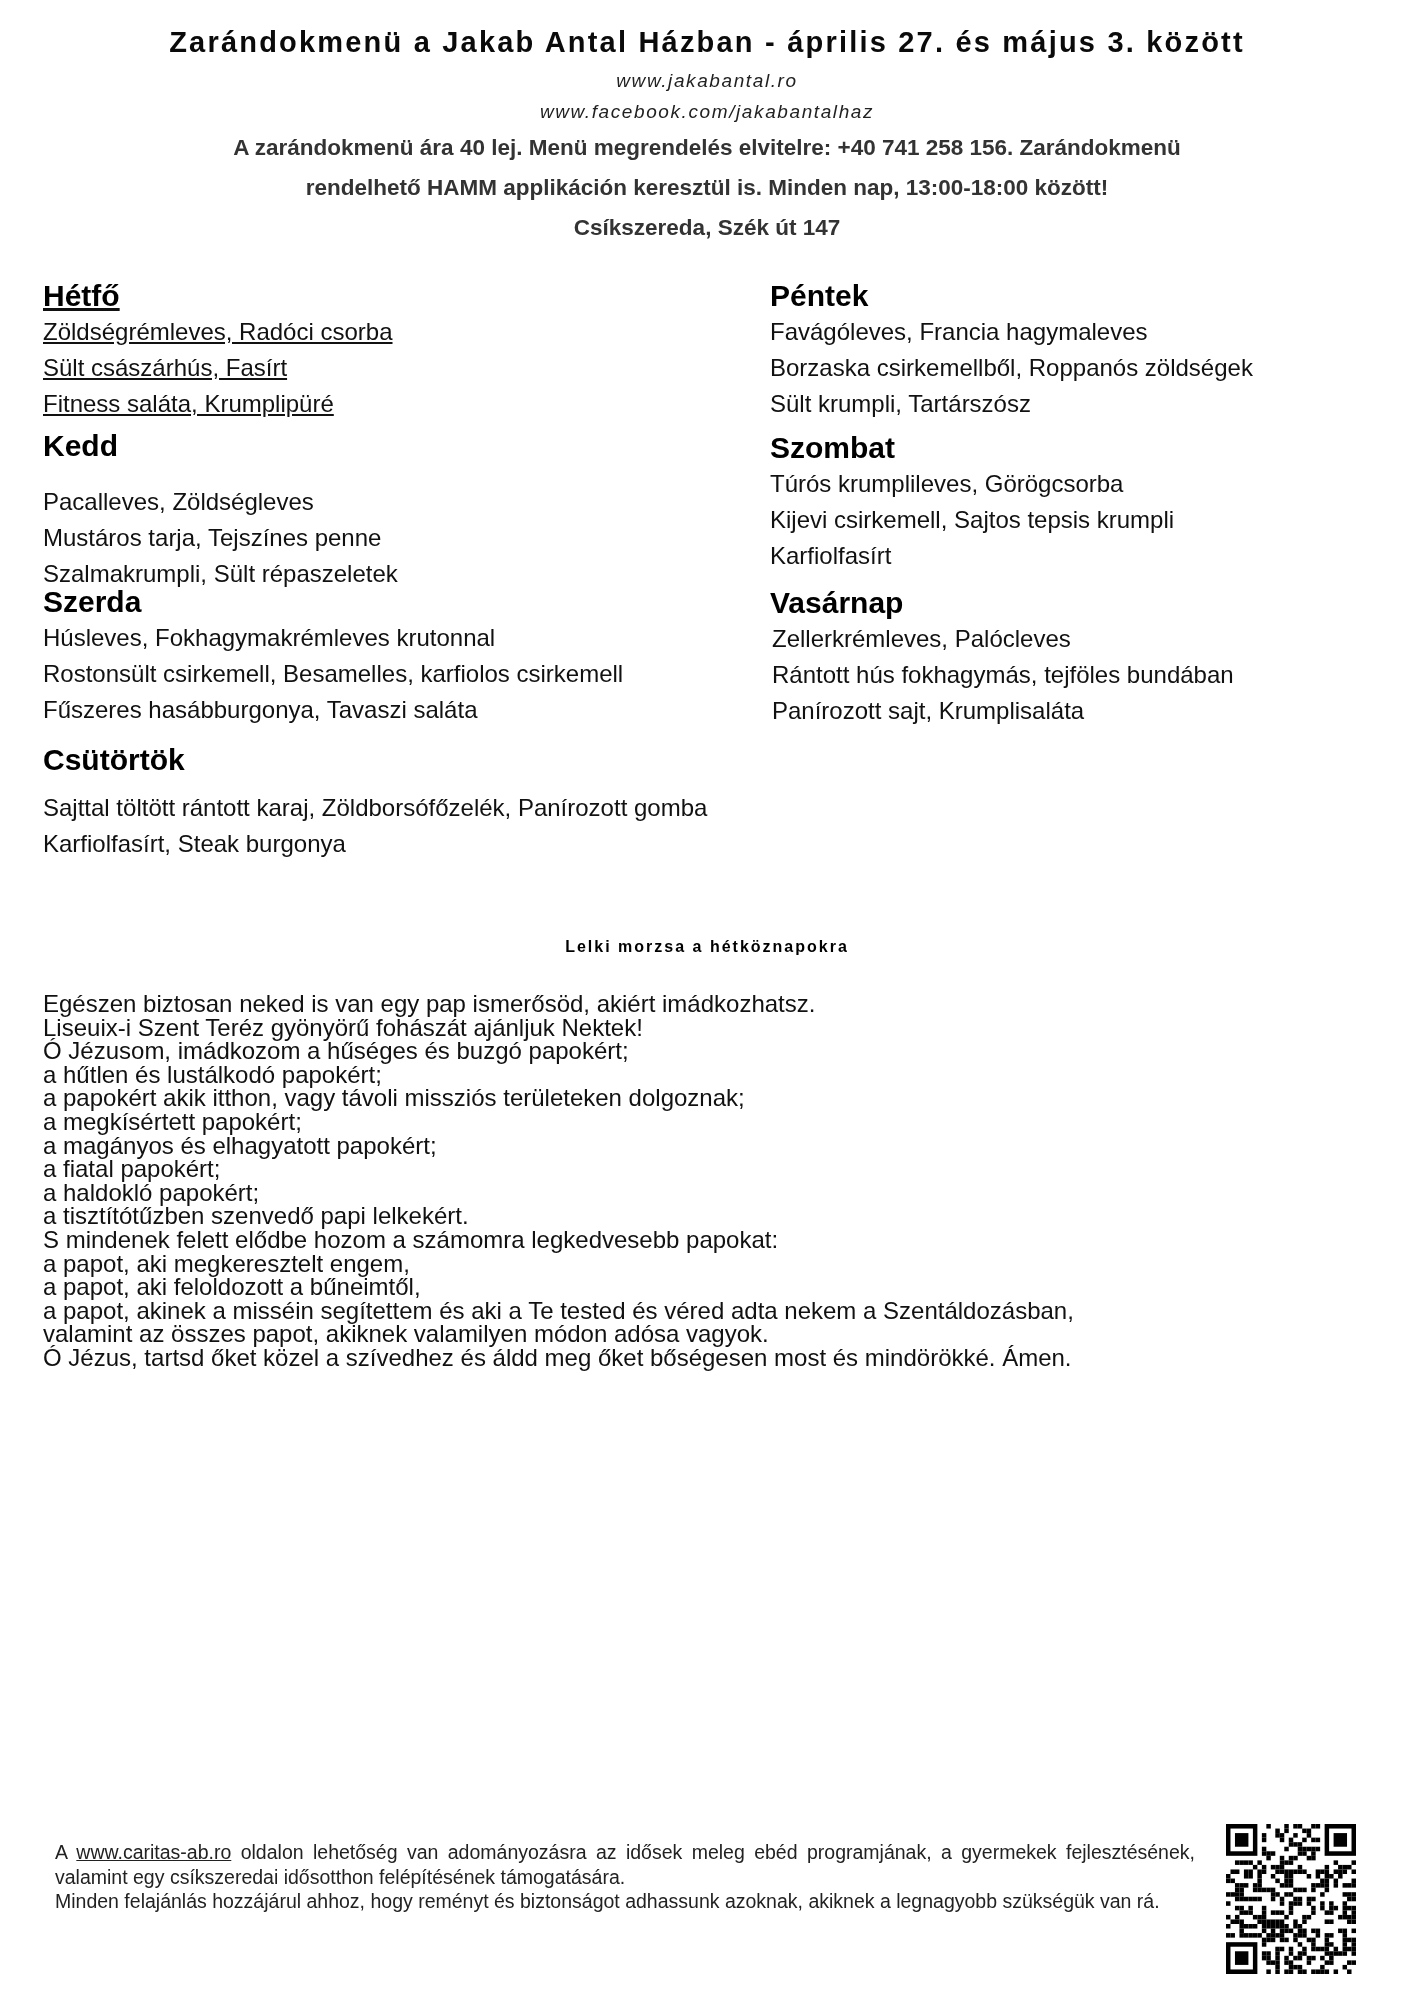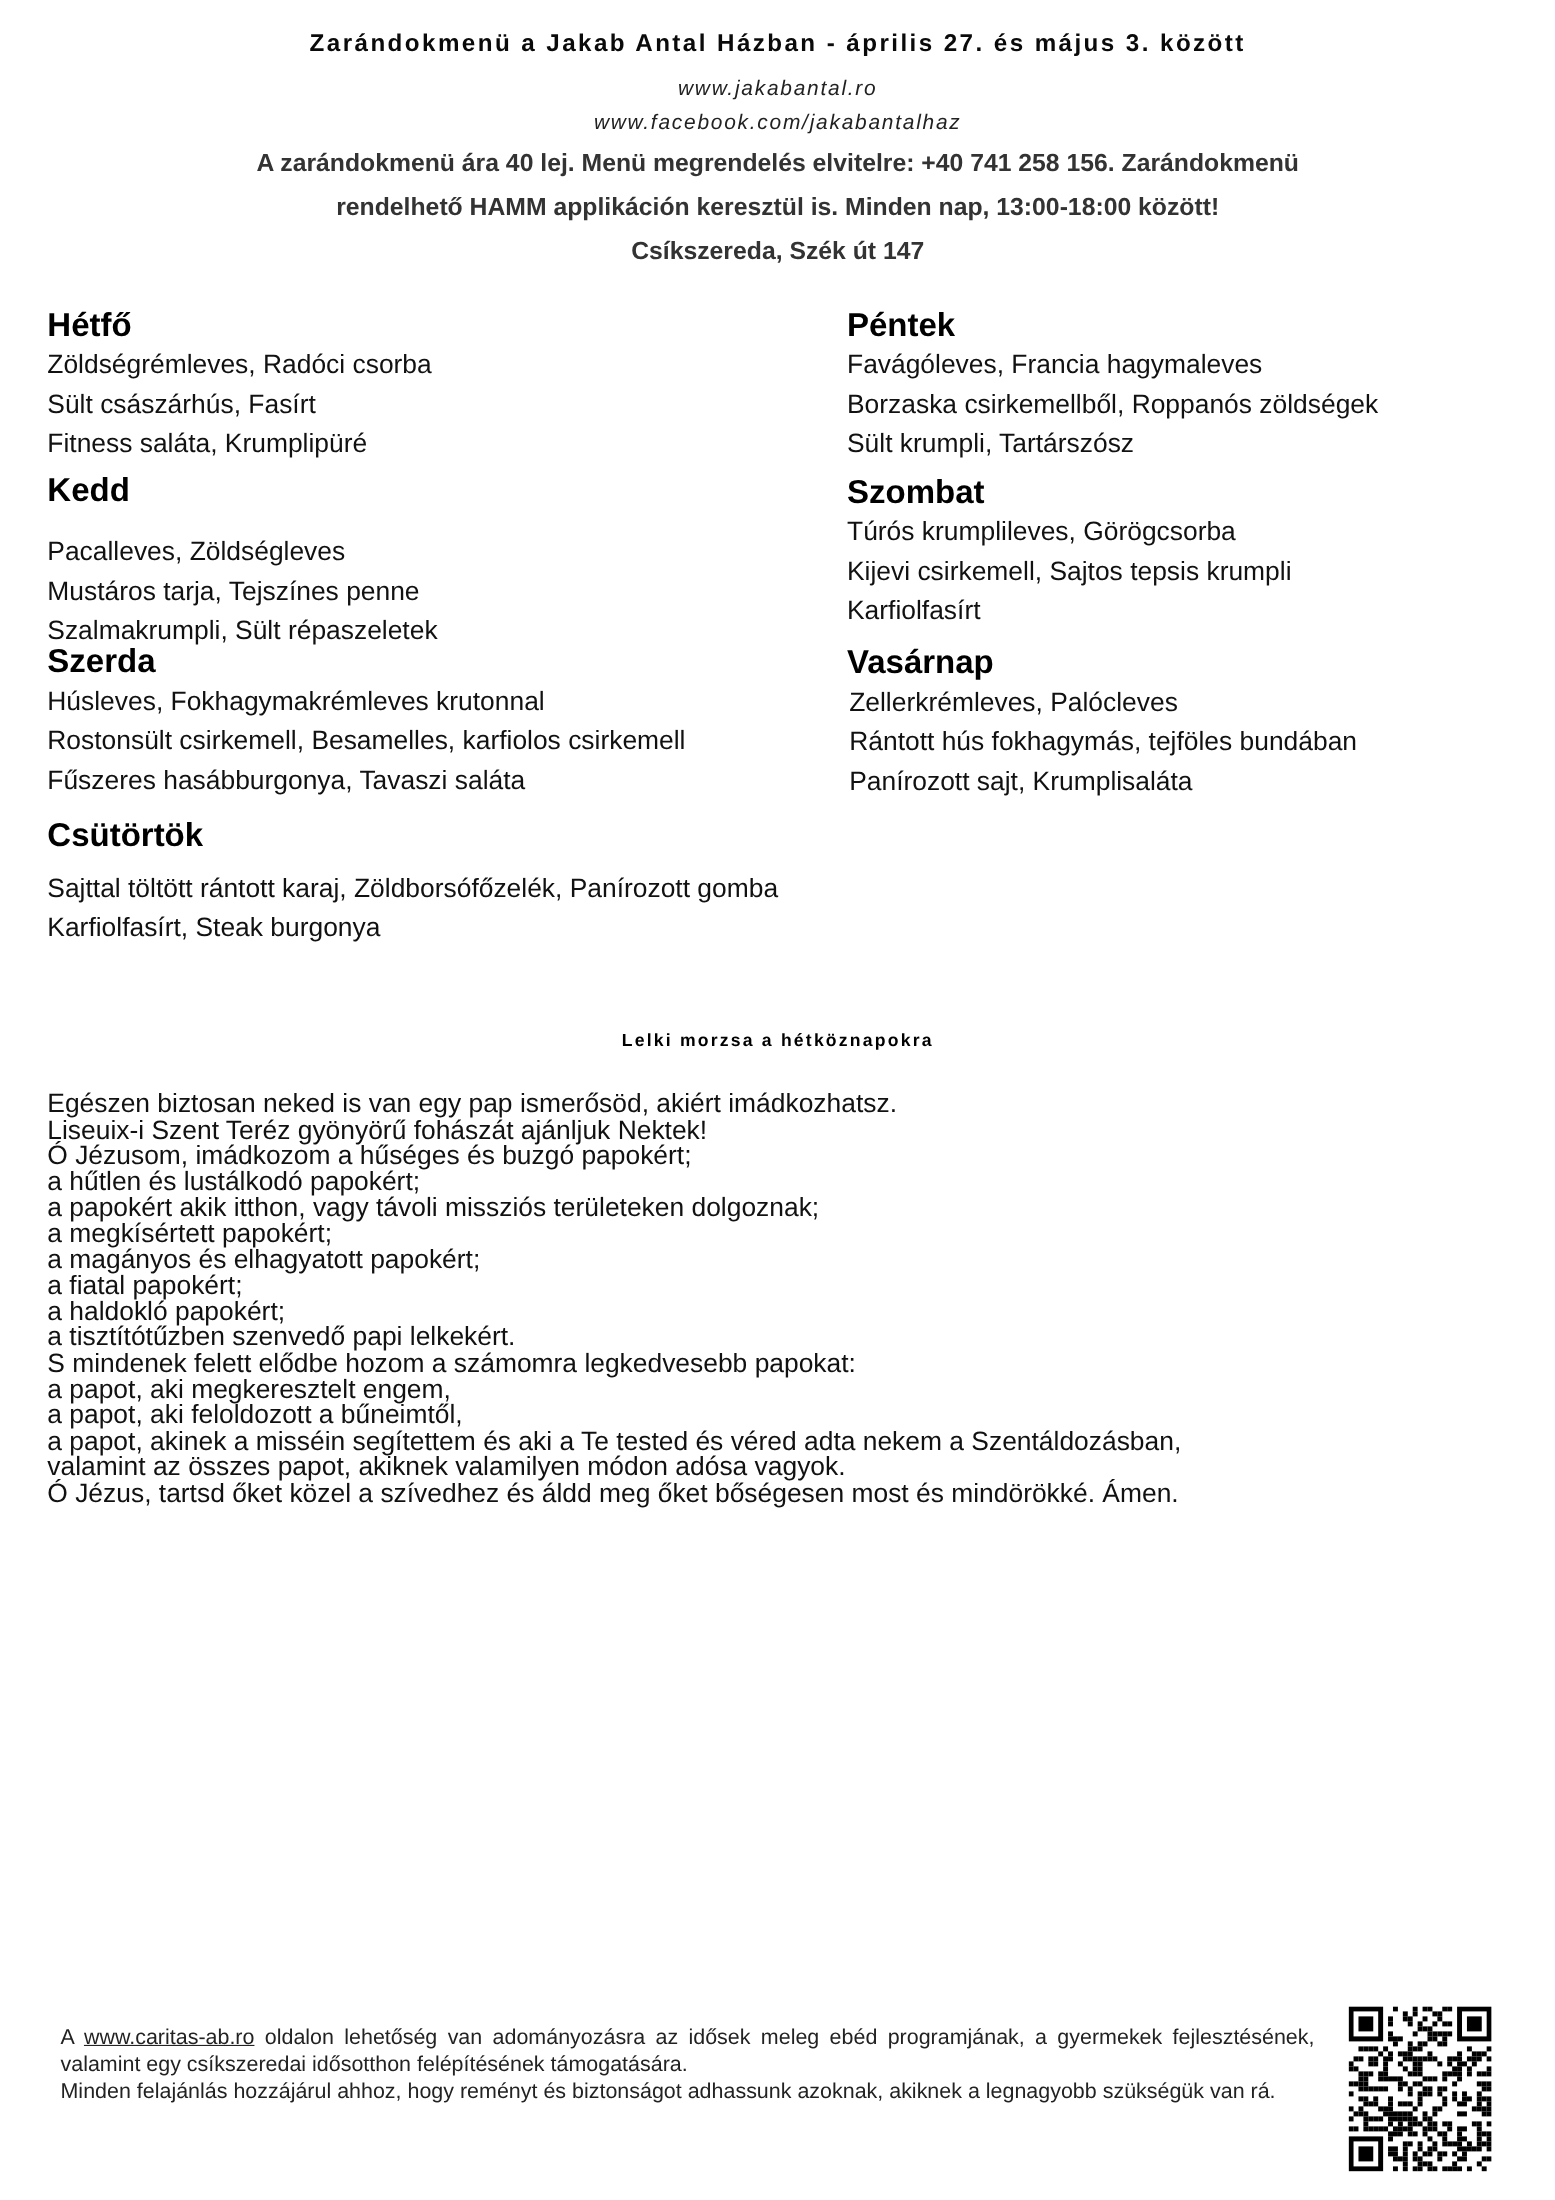--- a/index.html
+++ b/index.html
@@ -1,19 +1,19 @@
 <!DOCTYPE html>
 <html><head>
 <meta charset="utf-8">
 <style>
   html, body { margin: 0; padding: 0; background: #ffffff; }
   body { width: 1414px; height: 2000px; position: relative; overflow: hidden;
          font-family: "Liberation Sans", sans-serif; color: #111; }
   .abs { position: absolute; }
-  .title { top: 26px; left: 0; width: 1414px; text-align: center; font-size: 22px; font-weight: bold;
+  .title { top: 26px; left: 0; width: 1414px; text-align: center; font-size: 29px; font-weight: bold;
            letter-spacing: 2.2px; color: #0a0a0a; }
   .url { left: 0; width: 1414px; text-align: center; font-size: 19px; font-style: italic; letter-spacing: 1.6px; color: #222; }
   .url1 { top: 70px; }
   .url2 { top: 101px; }
   .info { left: 60px; width: 1294px; text-align: center; font-size: 22.5px; font-weight: bold; color: #333; line-height: 40px; }
   .info1 { top: 128px; }
   .info2 { top: 168px; }
   .info3 { top: 208px; }
 
   .day { width: 700px; }
@@ -32,21 +32,21 @@
 </head>
 <body>
 
 <div class="abs title">Zarándokmenü a Jakab Antal Házban - április 27. és május 3. között</div>
 <div class="abs url url1">www.jakabantal.ro</div>
 <div class="abs url url2">www.facebook.com/jakabantalhaz</div>
 <div class="abs info info1">A zarándokmenü ára 40 lej. Menü megrendelés elvitelre: +40 741 258 156. Zarándokmenü</div>
 <div class="abs info info2">rendelhető HAMM applikáción keresztül is. Minden nap, 13:00-18:00 között!</div>
 <div class="abs info info3">Csíkszereda, Szék út 147</div>
 
-<div class="abs day" style="top:278px; left:43px;">
+<div class="abs day" style="top:278px; left:43px;text-decoration:underline;">
   <h2>Hétfő</h2>
   <div class="items">
     <span class="item">Zöldségrémleves, Radóci csorba</span>
     <span class="item">Sült császárhús, Fasírt</span>
     <span class="item">Fitness saláta, Krumplipüré</span>
   </div>
 </div>
 <div class="abs day" style="top:428px; left:43px;">
   <h2>Kedd</h2>
   <div class="items" style="margin-top:20px;">

